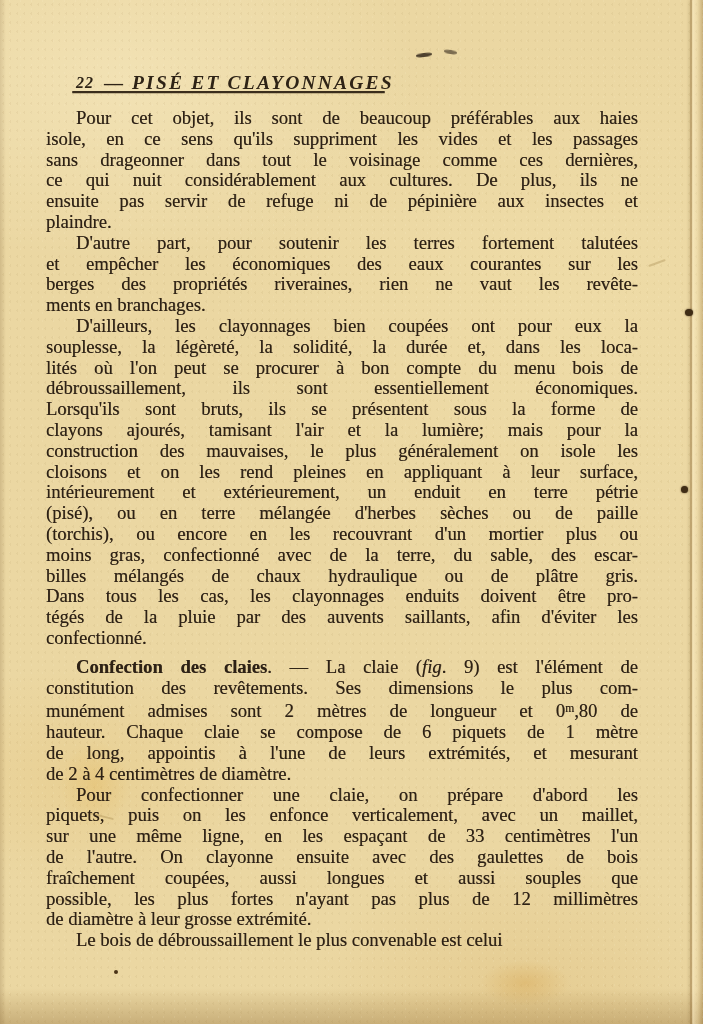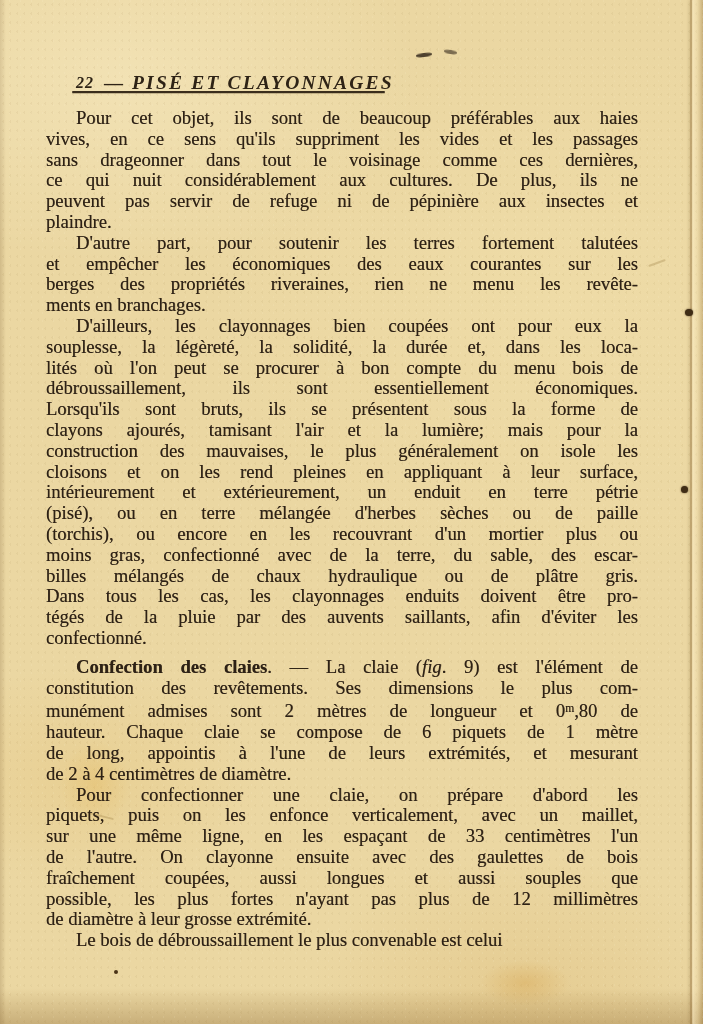--- a/index.html
+++ b/index.html
@@ -108,30 +108,30 @@
 <div class="ink-smudge" style="left:444px; top:50px; width:13px; height:4px; transform: rotate(9deg); opacity:0.6;"></div>
 
 <div class="page-header">
   <span class="num">22</span><span class="dash">—</span><span class="title">PISÉ ET CLAYONNAGES</span>
 </div>
 <div class="header-rule"></div>
 
 <div class="page-body">
     <div class="para">
       <div class="line indent"><span>Pour cet objet, ils sont de beaucoup préférables aux haies</span></div>
-      <div class="line"><span>vives, en ce sens qu'ils suppriment les vides et les passages</span></div>
+      <div class="line"><span>isole, en ce sens qu'ils suppriment les vides et les passages</span></div>
       <div class="line"><span>sans drageonner dans tout le voisinage comme ces dernières,</span></div>
       <div class="line"><span>ce qui nuit considérablement aux cultures. De plus, ils ne</span></div>
-      <div class="line"><span>peuvent pas servir de refuge ni de pépinière aux insectes et</span></div>
+      <div class="line"><span>ensuite pas servir de refuge ni de pépinière aux insectes et</span></div>
       <div class="line last"><span>plaindre.</span></div>
     </div>
     <div class="para">
       <div class="line indent"><span>D'autre part, pour soutenir les terres fortement talutées</span></div>
       <div class="line"><span>et empêcher les économiques des eaux courantes sur les</span></div>
-      <div class="line"><span>berges des propriétés riveraines, rien ne menu les revête-</span></div>
+      <div class="line"><span>berges des propriétés riveraines, rien ne vaut les revête-</span></div>
       <div class="line last"><span>ments en branchages.</span></div>
     </div>
     <div class="para">
       <div class="line indent"><span>D'ailleurs, les clayonnages bien coupées ont pour eux la</span></div>
       <div class="line"><span>souplesse, la légèreté, la solidité, la durée et, dans les loca-</span></div>
       <div class="line"><span>lités où l'on peut se procurer à bon compte du menu bois de</span></div>
       <div class="line"><span>débroussaillement, ils sont essentiellement économiques.</span></div>
       <div class="line"><span>Lorsqu'ils sont bruts, ils se présentent sous la forme de</span></div>
       <div class="line"><span>clayons ajourés, tamisant l'air et la lumière; mais pour la</span></div>
       <div class="line"><span>construction des mauvaises, le plus généralement on isole les</span></div>

